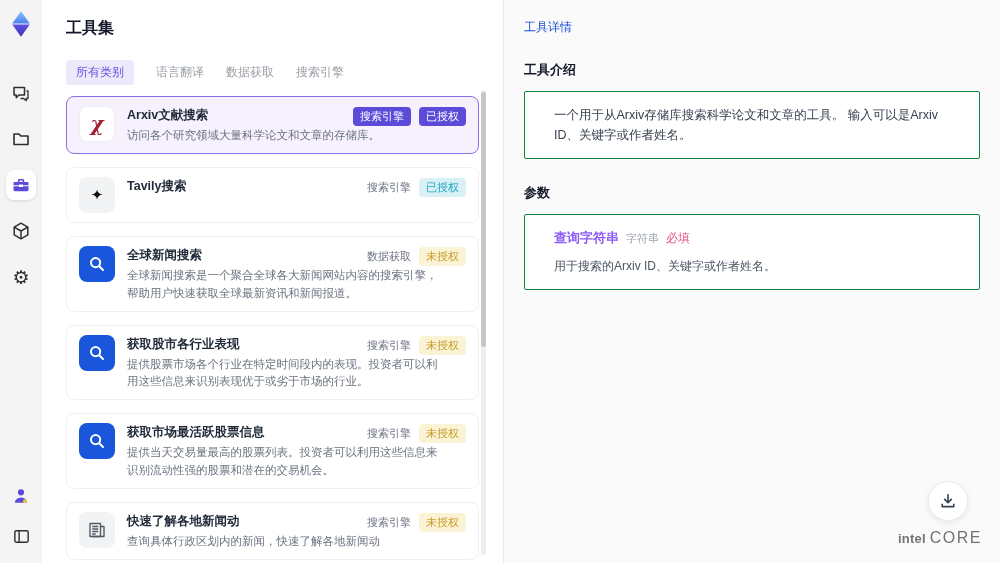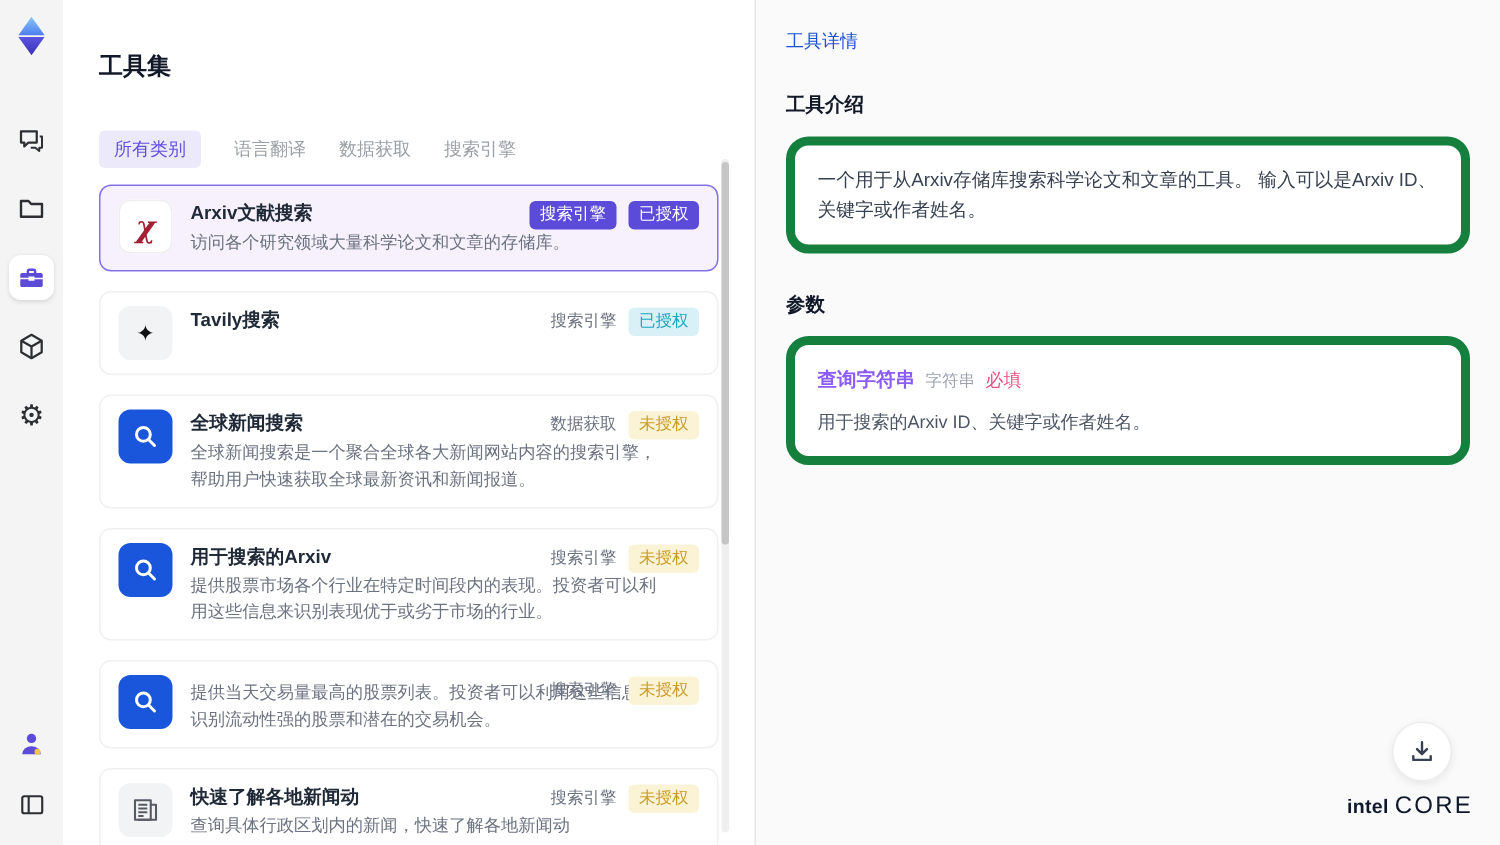--- a/index.html
+++ b/index.html
@@ -12,24 +12,24 @@
   .rail .logo { width:28px; height:28px; margin-top:2px; }
   .rail-nav { display:flex; flex-direction:column; gap:16px; margin-top:40px; align-items:center; }
   .rail-btn { width:30px; height:30px; display:flex; align-items:center; justify-content:center;
     border-radius:8px; cursor:pointer; }
   .rail-btn svg { display:block; }
   .rail-btn.active { background:#fff; box-shadow:0 1px 3px rgba(0,0,0,.12); }
   .rail-bottom { margin-top:auto; display:flex; flex-direction:column; gap:10px; align-items:center; }
   .gear-glyph { font-size:19px; color:#2d2f33; line-height:1; }
 
   
-  .list-panel { position:absolute; left:42px; top:16px; bottom:0; width:461px; background:#fff;
+  .list-panel { position:absolute; left:42px; top:0; bottom:0; width:461px; background:#fff;
     padding:18px 24px 0 24px; }
   .panel-title { font-size:16px; font-weight:bold; color:#111827; }
-  .tabs { display:flex; align-items:center; gap:22px; margin-top:32px; }
+  .tabs { display:flex; align-items:center; gap:22px; margin-top:21px; }
   .tab { font-size:12px; color:#9aa0a6; cursor:pointer; padding:4px 0; white-space:nowrap; }
   .tab.active { background:#ece9fb; color:#6450e0; padding:4px 10px; border-radius:4px; }
 
   .tool-list { margin-top:11px; width:413px; }
   .card { position:relative; display:flex; align-items:flex-start; background:#fff;
     border:1px solid #f0f0f2; border-radius:8px; padding:9px 12px; margin-bottom:13px; cursor:pointer; }
   .card.selected { border:1.5px solid #8372e8; background:#f6f1fd; }
   .tool-icon { width:36px; height:36px; border-radius:8px; flex:none; margin-right:12px;
     display:flex; align-items:center; justify-content:center; background:#f2f3f5; overflow:hidden; }
   .tool-icon.arxiv { background:#fff; box-shadow:0 0 0 1px #eee inset;
@@ -49,33 +49,33 @@
   .scroll-track { position:absolute; top:90px; bottom:8px; left:439px; width:5px;
     background:#efefef; border-radius:3px; }
   .scroll-thumb { position:absolute; top:2px; left:0; width:5px; height:255px;
     background:#c6c6c6; border-radius:3px; }
 
   
   .detail-panel { position:absolute; left:503px; top:0; right:0; bottom:0; background:#fafafa;
     border-left:1px solid #e7e7e9; padding:19px 20px; }
   .detail-title { font-size:12px; font-weight:normal; color:#1d4ed8; }
   .section-h { font-size:13px; font-weight:bold; color:#111827; margin-top:25px; }
-  .box { background:#fff; border:6px solid #15803d; border-radius:15px; margin-top:12px;
-    padding:13px 15px; font-size:12.5px; color:#374151; line-height:1.6; }
+  .box { background:#fff; border:1px solid #15803d; border-radius:2px; margin-top:12px;
+    padding:13px 29px; font-size:12.5px; color:#374151; line-height:1.6; }
   .param-row { display:flex; align-items:baseline; gap:7px; }
   .param-name { font-size:13px; font-weight:bold; color:#8b5cf6; }
   .param-type { font-size:11px; color:#9ca3af; }
   .param-req  { font-size:12px; color:#e8537f; }
   .param-desc { font-size:12px; color:#4b5563; margin-top:8px; }
 
   
   .fab { position:absolute; right:32px; bottom:42px; width:40px; height:40px; border-radius:50%;
     background:#fff; border:1px solid #ededef; box-shadow:0 2px 6px rgba(0,0,0,.08);
     display:flex; align-items:center; justify-content:center; cursor:pointer; }
-  .brand { position:absolute; right:18px; bottom:16px; color:#0f172a; display:flex;
+  .brand { position:absolute; right:18px; bottom:16px; color:#737373; display:flex;
     align-items:baseline; gap:4px; }
   .brand .intel { font-size:13px; font-weight:bold; letter-spacing:.2px; }
   .brand .core  { font-size:16px; letter-spacing:1.5px; font-weight:normal; }
 </style>
 </head>
 <body>
 
 <div class="rail">
   <svg class="logo" viewBox="0 0 24 24">
     <defs>
@@ -186,36 +186,37 @@
     </div>
   </div>
       <div class="card">
     <div class="tool-icon searchblue">
           <svg width="20" height="20" viewBox="0 0 20 20" fill="none" stroke="#fff" stroke-width="2" stroke-linecap="round">
             <circle cx="8.6" cy="8.6" r="4.6"></circle>
             <path d="M12.2 12.2L16 16"></path>
           </svg>
         </div>
     <div class="tool-body">
-      <div class="tool-name">用于搜索的Arxiv</div>
+      <div class="tool-name">获取股市各行业表现</div>
       <div class="tool-desc">提供股票市场各个行业在特定时间段内的表现。投资者可以利用这些信息来识别表现优于或劣于市场的行业。</div>
     </div>
     <div class="tool-badges">
       <span class="badge plain">搜索引擎</span>
       <span class="badge yellow">未授权</span>
     </div>
   </div>
       <div class="card">
     <div class="tool-icon searchblue">
           <svg width="20" height="20" viewBox="0 0 20 20" fill="none" stroke="#fff" stroke-width="2" stroke-linecap="round">
             <circle cx="8.6" cy="8.6" r="4.6"></circle>
             <path d="M12.2 12.2L16 16"></path>
           </svg>
         </div>
     <div class="tool-body">
+      <div class="tool-name">获取市场最活跃股票信息</div>
       <div class="tool-desc">提供当天交易量最高的股票列表。投资者可以利用这些信息来识别流动性强的股票和潜在的交易机会。</div>
     </div>
     <div class="tool-badges">
       <span class="badge plain">搜索引擎</span>
       <span class="badge yellow">未授权</span>
     </div>
   </div>
       <div class="card">
     <div class="tool-icon news">
           <svg width="20" height="20" viewBox="0 0 20 20" fill="none" stroke="#555a63" stroke-width="1.4" stroke-linejoin="round">

